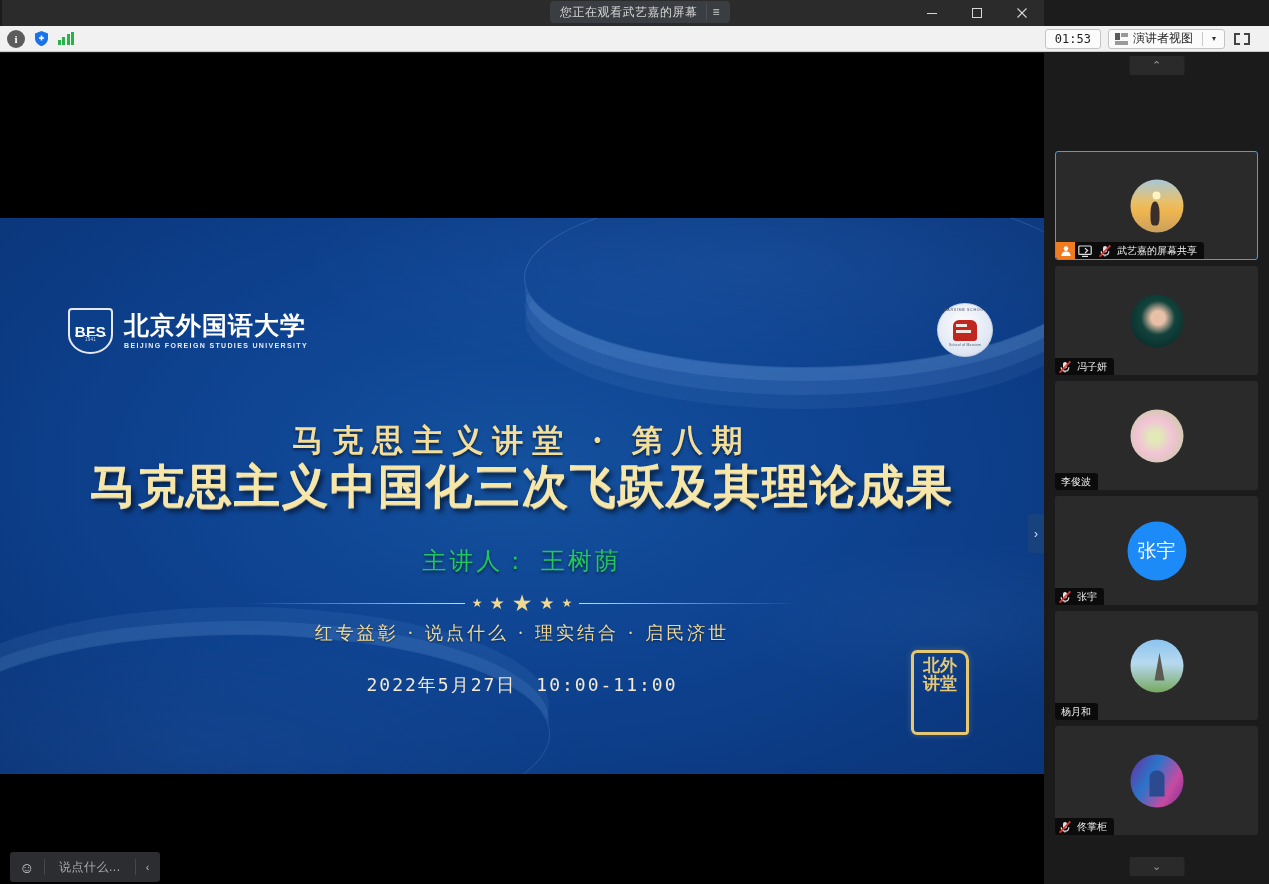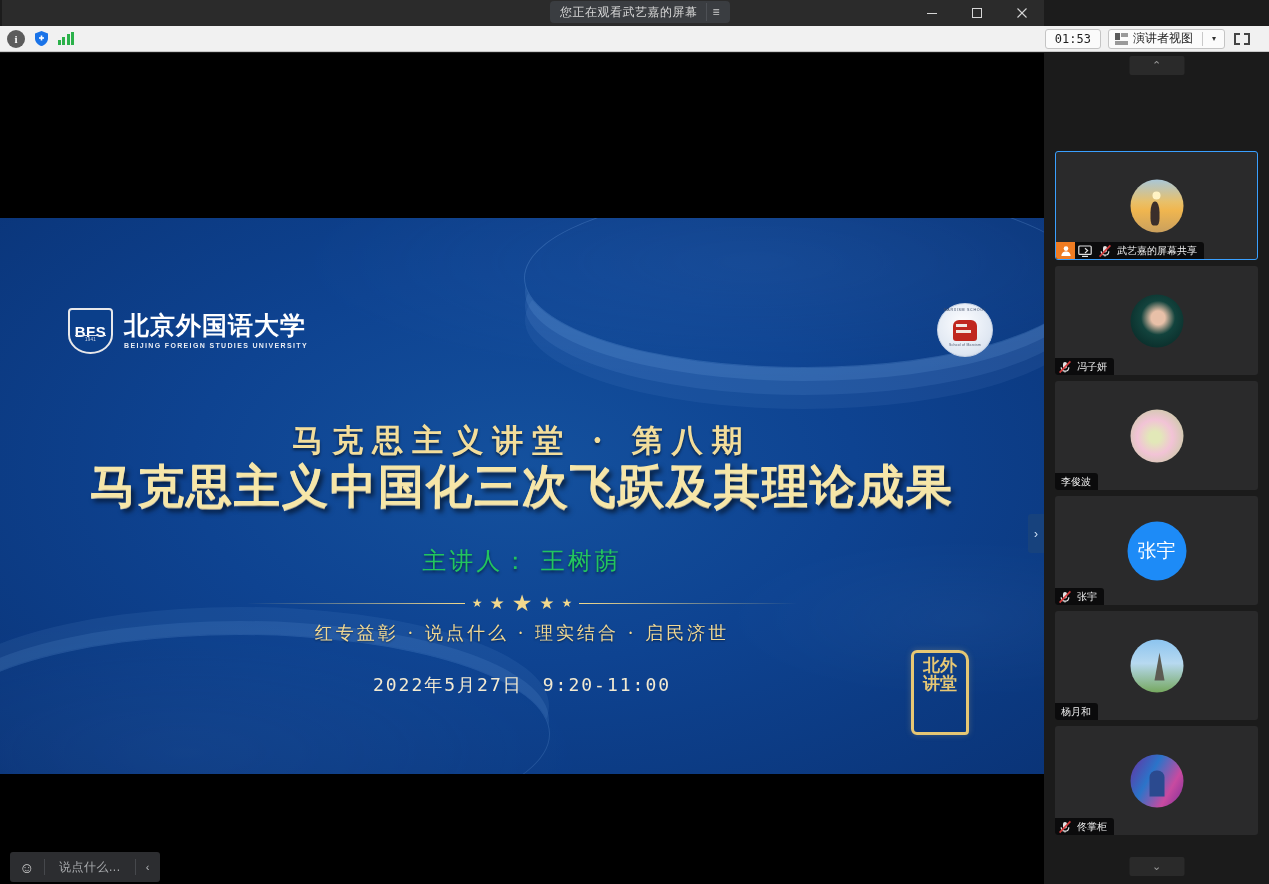--- a/index.html
+++ b/index.html
@@ -310,21 +310,21 @@
     <span class="ln"></span>
     <span class="star s1">★</span>
     <span class="star s2">★</span>
     <span class="star s3">★</span>
     <span class="star s2">★</span>
     <span class="star s1">★</span>
     <span class="ln r"></span>
   </div>
 
   <div class="t-motto">红专益彰 · 说点什么 · 理实结合 · 启民济世</div>
-  <div class="t-date">2022年5月27日　9:20-11:00</div>
+  <div class="t-date">2022年5月27日　10:00-11:00</div>
 
   <div class="seal">
     <div class="sr">北外</div>
     <div class="sr">讲堂</div>
   </div>
 
   <div class="sidetab">›</div>
 
   <div class="chatbar">
     <div class="cb-emoji">☺</div>

